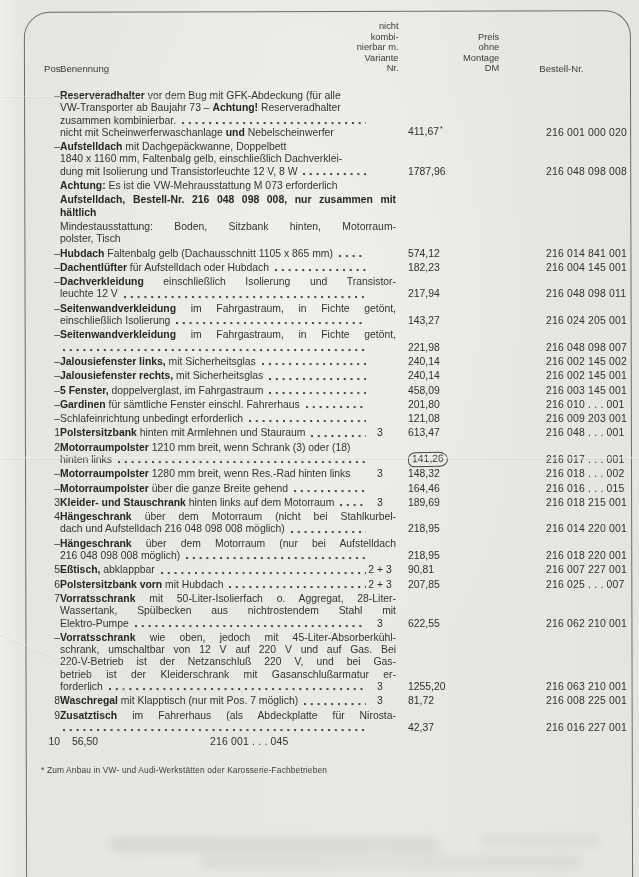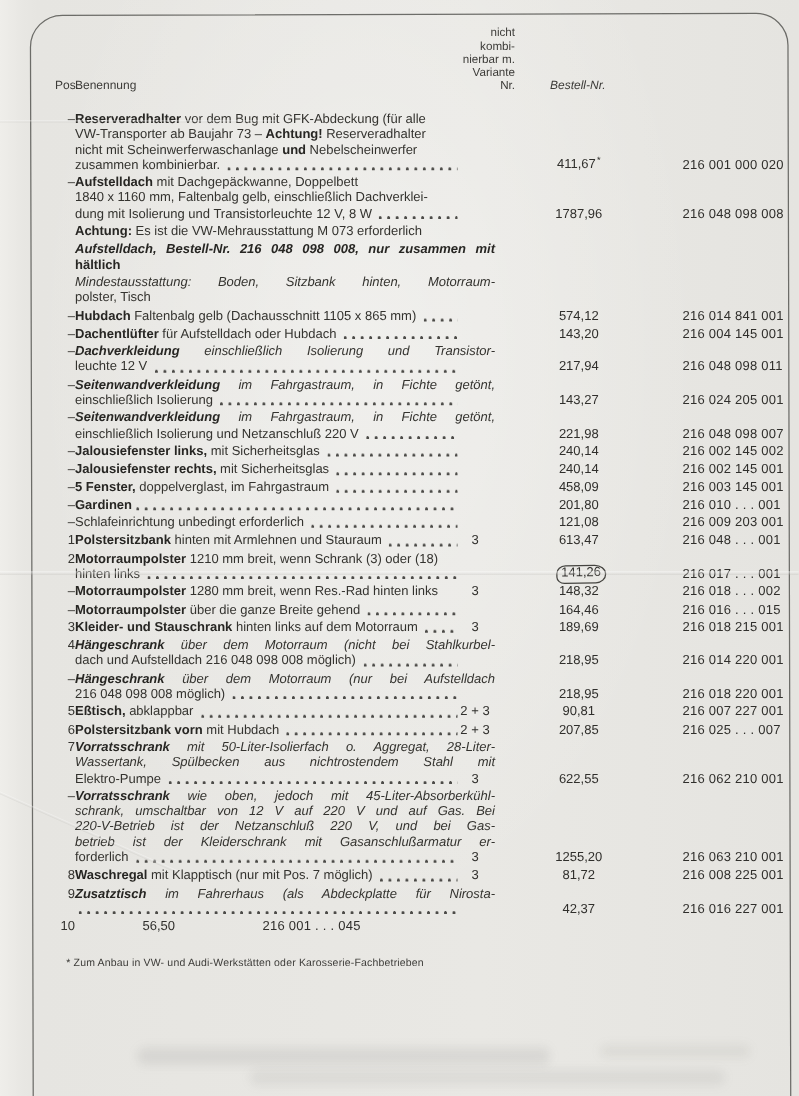--- a/index.html
+++ b/index.html
@@ -22,51 +22,51 @@
     transform:rotate(-0.15deg);
     pointer-events:none;
   }
   .content{position:absolute;left:25px;top:11px;right:7px;}
   
   .thead{display:flex;align-items:flex-end;padding:10px 0 0 13px;font-size:9.6px;color:#3c3b38;}
   .h-pos{width:22px;padding-left:6px;box-sizing:border-box;}
   .h-ben{width:336px;}
   .h-var{width:64px;margin-left:-48px;text-align:right;font-size:9.3px;line-height:10.6px;}
   .h-preis{width:110px;margin-left:6px;text-align:right;padding-right:12px;box-sizing:border-box;font-size:9.3px;line-height:10.6px;}
-  .h-best{width:96px;margin-left:28px;font-style:italic;}
+  .h-best{width:96px;margin-left:28px;}
   
   .rows{margin-top:16px;padding-left:13px;font-size:10.4px;line-height:12.3px;}
   .row{display:flex;align-items:flex-end;margin-bottom:2px;}
   .pos{width:22px;text-align:right;padding-right:0;align-self:flex-start;flex:none;}
   .desc{width:336px;flex:none;margin-left:0;}
   .line{min-height:12.3px;}
-  .line.j{text-align:justify;text-align-last:justify;font-style:italic;}
+  .line.j{text-align:justify;text-align-last:justify;}
   .line.dl{display:flex;align-items:baseline;}
   .line.dl span{white-space:pre;flex:none;}
   .b{font-weight:bold;color:#272623;}
   .fill{
     flex:1 1 auto !important;
     align-self:flex-end;height:4px;margin:0 30px 2px 3px;
     background-image:radial-gradient(circle at 1.1px 2.2px,#4c4b48 1.05px,rgba(0,0,0,0) 1.4px);
     background-size:6.8px 4px;background-repeat:repeat-x;background-position:left bottom;
     min-width:0;
   }
   .variant{width:44px;margin-left:-38px;text-align:center;flex:none;color:#302f2c;}
-  .price{width:110px;margin-left:6px;text-align:center;flex:none;color:#302f2c;}
+  .price{width:110px;margin-left:6px;text-align:left;flex:none;color:#302f2c;}
   .best{width:96px;margin-left:28px;flex:none;color:#302f2c;letter-spacing:0.2px;}
   .star{font-size:7.3px;vertical-align:super;margin-left:1px;}
   .boxed{
     display:inline-block;border:1.5px solid #454440;
     border-radius:8px 10px 9px 7px / 7px 8px 8px 6px;
     padding:0 3px 1px 3px;margin:-1px -4px -1px 0;
     transform:rotate(-1deg);
   }
   .row.note .desc{color:#34332f;}
   
-  .footnote{margin:16px 0 0 28px;font-size:8.4px;color:#3d3c39;letter-spacing:0.15px;}
+  .footnote{margin:16px 0 0 16px;font-size:8.4px;color:#3d3c39;letter-spacing:0.15px;}
   
   .crease-h{position:absolute;left:0;right:0;top:457px;height:3px;
     background:linear-gradient(180deg,rgba(255,255,255,0.5),rgba(150,148,142,0.18));
     pointer-events:none;}
   .crease-h2{position:absolute;left:0;width:220px;top:96px;height:2px;
     background:linear-gradient(180deg,rgba(255,255,255,0.4),rgba(150,148,142,0.14));
     pointer-events:none;}
   .crease-d{position:absolute;left:-30px;top:660px;width:180px;height:2px;
     transform:rotate(24deg);
     background:linear-gradient(180deg,rgba(255,255,255,0.4),rgba(150,148,142,0.16));
@@ -86,34 +86,40 @@
     <div class="thead">
       <div class="h-pos">Pos.</div>
       <div class="h-ben">Benennung</div>
       <div class="h-var">
         <div>nicht</div>
         <div>kombi-</div>
         <div>nierbar m.</div>
         <div>Variante</div>
         <div>Nr.</div>
       </div>
+      <div class="h-preis">
+        <div>Preis</div>
+        <div>ohne</div>
+        <div>Montage</div>
+        <div>DM</div>
+      </div>
       <div class="h-best">Bestell-Nr.</div>
     </div>
 
     <div class="rows">
         <div class="row">
           <div class="pos">–</div>
           <div class="desc">
             <div class="line"><span class="b">Reserveradhalter</span><span> vor dem Bug mit GFK-Abdeckung (für alle</span></div>
             <div class="line"><span>VW-Transporter ab Baujahr 73 – </span><span class="b">Achtung!</span><span> Reserveradhalter</span></div>
+            <div class="line dl">
+              <span>zusammen kombinierbar. </span>
+              <span class="fill"></span>
+            </div>
             <div class="line"><span>nicht mit Scheinwerferwaschanlage </span><span class="b">und</span><span> Nebelscheinwerfer</span></div>
-            <div class="line dl">
-              <span>zusammen kombinierbar. </span>
-              <span class="fill"></span>
-            </div>
           </div>
           <div class="variant"></div>
           <div class="price"><span>411,67</span><span class="star">*</span></div>
           <div class="best">216 001 000 020</div>
         </div>
         <div class="row">
           <div class="pos">–</div>
           <div class="desc">
             <div class="line"><span class="b">Aufstelldach</span><span> mit Dachgepäckwanne, Doppelbett</span></div>
             <div class="line"><span>1840 x 1160 mm, Faltenbalg gelb, einschließlich Dachverklei-</span></div>
@@ -162,21 +168,21 @@
         <div class="row">
           <div class="pos">–</div>
           <div class="desc">
             <div class="line dl">
               <span class="b">Dachentlüfter</span>
               <span> für Aufstelldach oder Hubdach </span>
               <span class="fill"></span>
             </div>
           </div>
           <div class="variant"></div>
-          <div class="price"><span>143,20</span></div>
+          <div class="price"><span>182,23</span></div>
           <div class="best">216 004 145 001</div>
         </div>
         <div class="row">
           <div class="pos">–</div>
           <div class="desc">
             <div class="line j"><span class="b">Dachverkleidung</span><span> einschließlich Isolierung und Transistor-</span></div>
             <div class="line dl">
               <span>leuchte 12 V </span>
               <span class="fill"></span>
             </div>
@@ -196,21 +202,20 @@
           </div>
           <div class="variant"></div>
           <div class="price"><span>143,27</span></div>
           <div class="best">216 024 205 001</div>
         </div>
         <div class="row">
           <div class="pos">–</div>
           <div class="desc">
             <div class="line j"><span class="b">Seitenwandverkleidung</span><span> im Fahrgastraum, in Fichte getönt,</span></div>
             <div class="line dl">
-              <span>einschließlich Isolierung und Netzanschluß 220 V </span>
               <span class="fill"></span>
             </div>
           </div>
           <div class="variant"></div>
           <div class="price"><span>221,98</span></div>
           <div class="best">216 048 098 007</div>
         </div>
         <div class="row">
           <div class="pos">–</div>
           <div class="desc">
@@ -248,20 +253,21 @@
           </div>
           <div class="variant"></div>
           <div class="price"><span>458,09</span></div>
           <div class="best">216 003 145 001</div>
         </div>
         <div class="row">
           <div class="pos">–</div>
           <div class="desc">
             <div class="line dl">
               <span class="b">Gardinen</span>
+              <span> für sämtliche Fenster einschl. Fahrerhaus </span>
               <span class="fill"></span>
             </div>
           </div>
           <div class="variant"></div>
           <div class="price"><span>201,80</span></div>
           <div class="best">216 010 . . . 001</div>
         </div>
         <div class="row">
           <div class="pos">–</div>
           <div class="desc">

